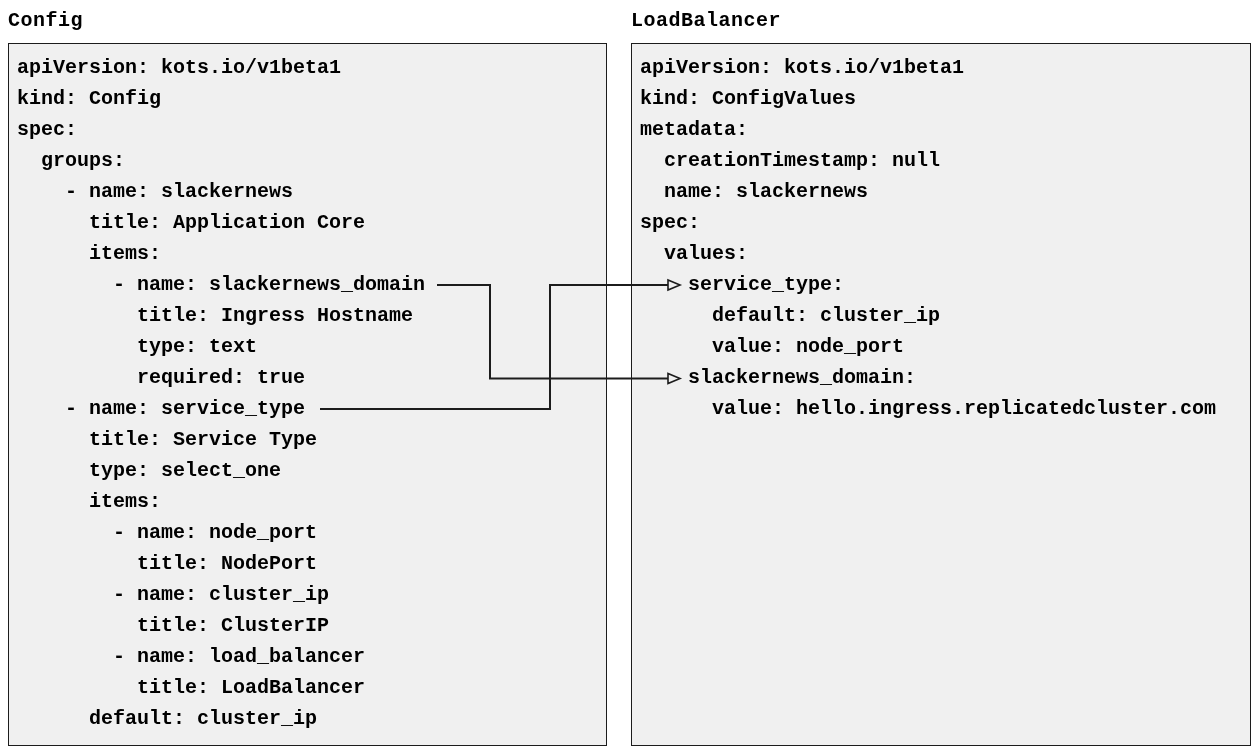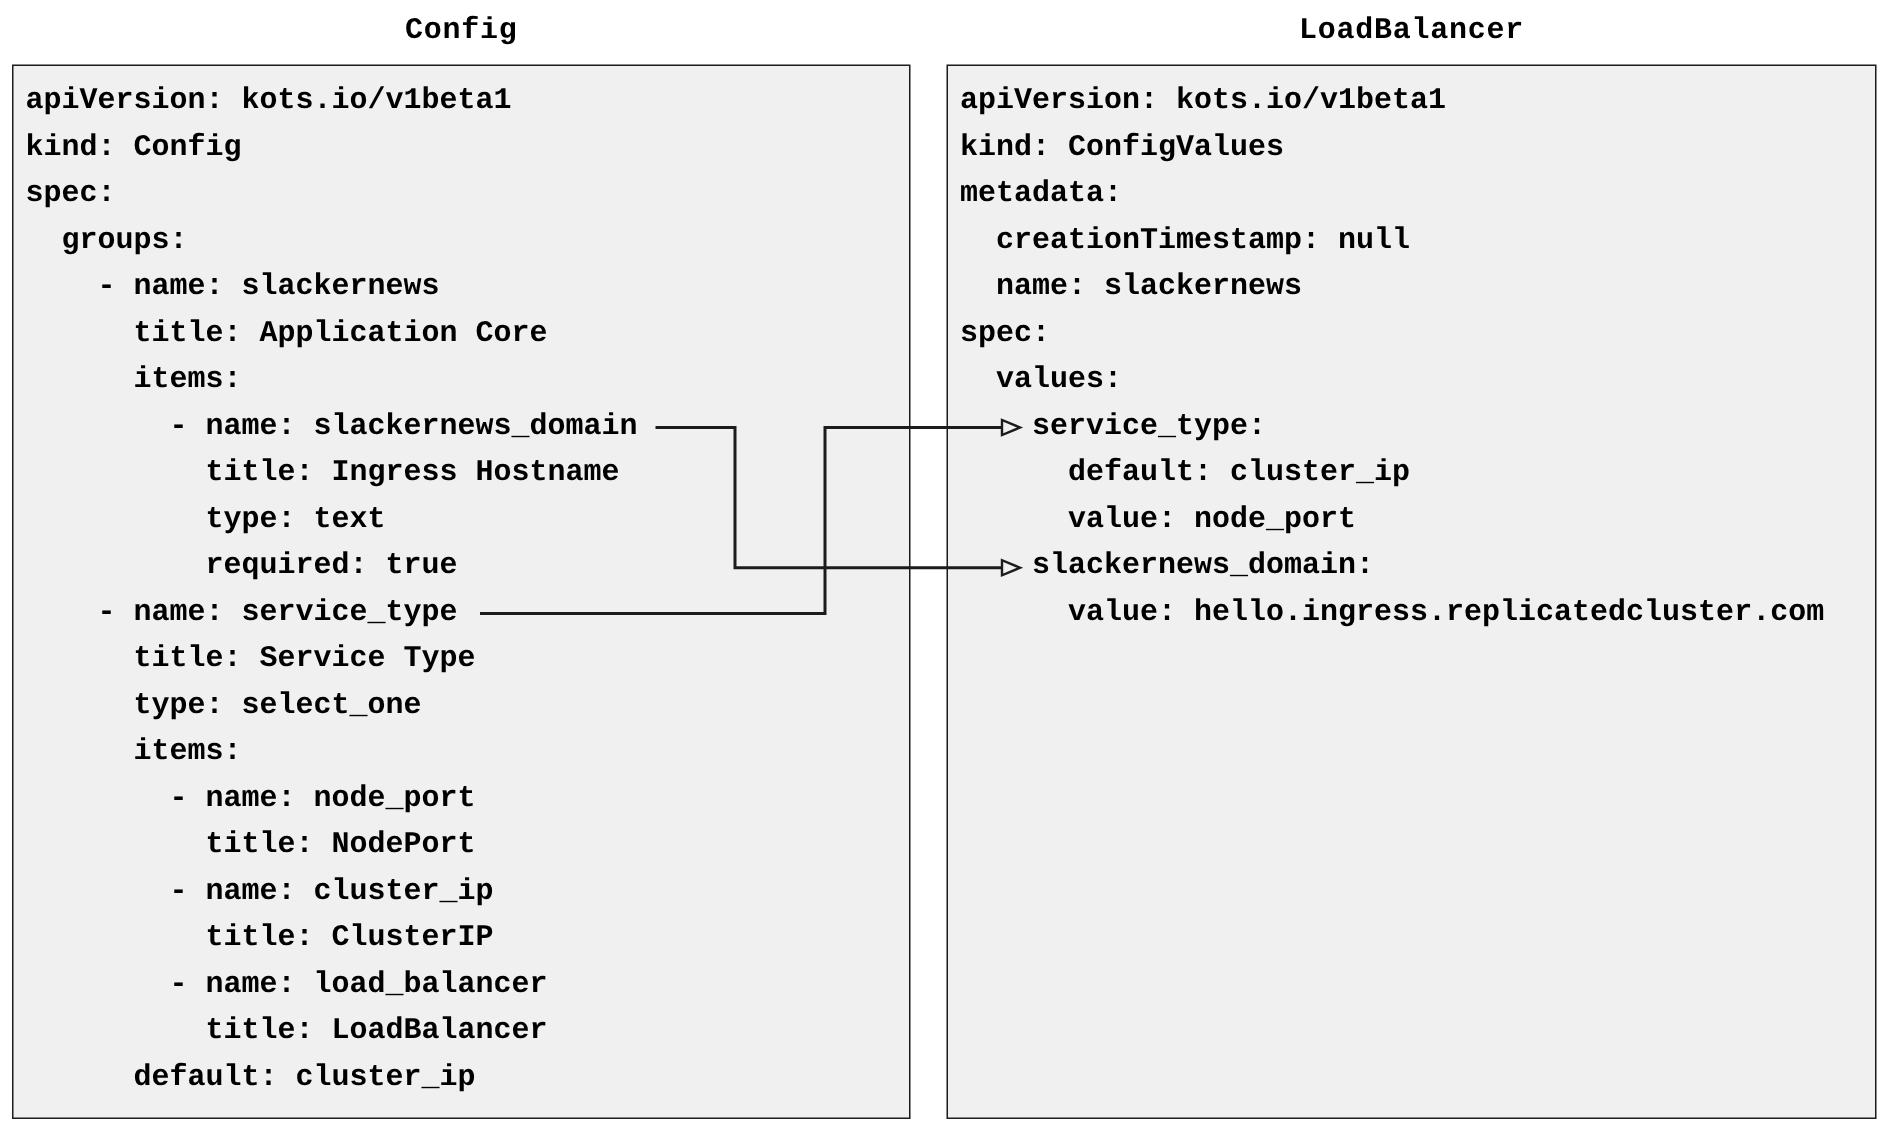--- a/index.html
+++ b/index.html
@@ -3,21 +3,21 @@
 <meta charset="utf-8">
 <style>
   * { margin: 0; padding: 0; box-sizing: border-box; }
   html, body { background: #ffffff; }
   body {
     width: 1258px; height: 756px; position: relative; overflow: hidden;
     font-family: "Liberation Mono", "DejaVu Sans Mono", monospace;
   }
   .panel-title {
     position: absolute; top: 6px; height: 30px; line-height: 30px;
-    text-align: center; font-weight: bold; font-size: 20px;
+    font-weight: bold; font-size: 20px;
     letter-spacing: 0.5px; color: #000;
   }
   #title-config { left: 8px; width: 599px; }
   #title-configvalues { left: 631px; width: 620px; }
   .panel {
     position: absolute; top: 43px; height: 703px;
     background: var(--panel-bg, #f0f0f0);
     border: 1.5px solid var(--border-color, #1c1c1c);
   }
   #panel-config { left: 8px; width: 599px; }

